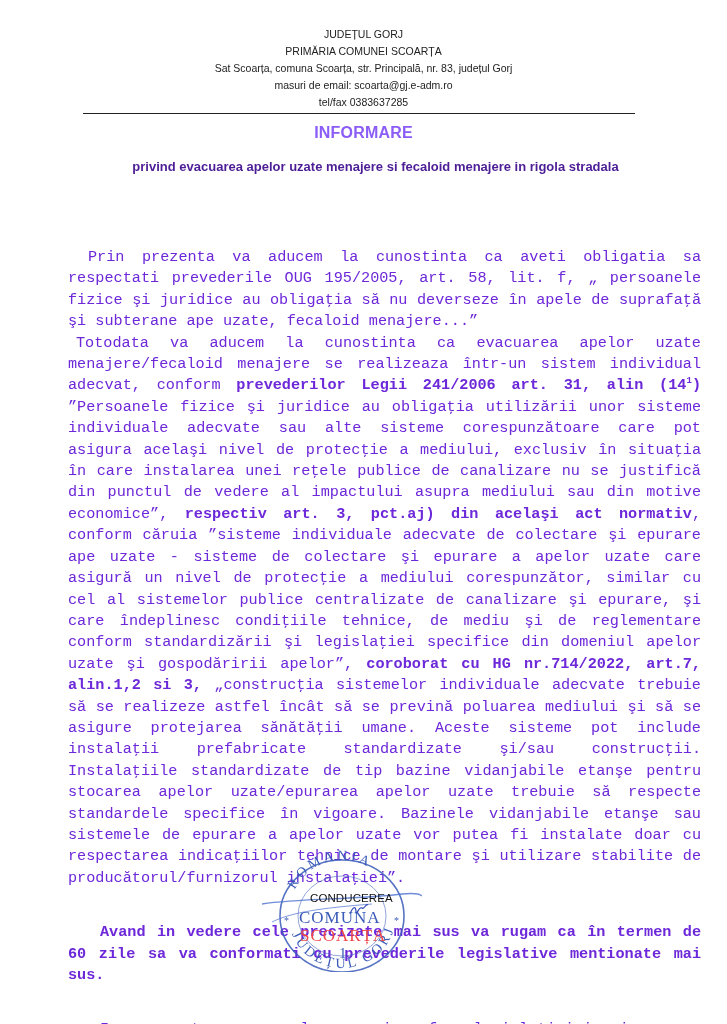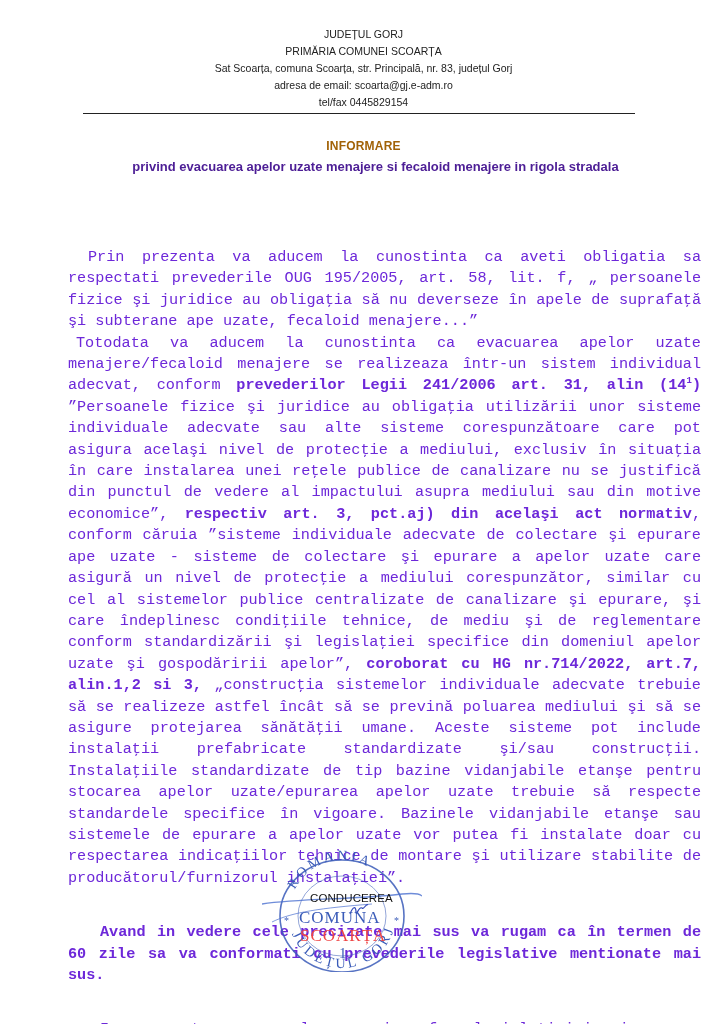--- a/index.html
+++ b/index.html
@@ -43,24 +43,23 @@
       border-top: 1.6px solid #222;
     }
     .title {
       position: absolute;
       top: 124px;
       left: 0;
       width: 727px;
       text-align: center;
       font-family: "Liberation Sans", sans-serif;
       font-weight: bold;
-      font-size: 12px;
-      color: #a16207;
+      font-size: 16px;
+      color: #8b5cf6;
       letter-spacing: 0.2px;
-      margin-top: 15px;
     }
     .subtitle {
       position: absolute;
       top: 159px;
       left: 0;
       width: 727px;
       text-align: center;
       font-family: "Liberation Sans", sans-serif;
       font-weight: bold;
       font-size: 13px;
@@ -133,22 +132,22 @@
   </style>
 </head>
 <body>
 
 <div class="page">
 
   <div class="letterhead">
     <div>JUDEȚUL GORJ</div>
     <div>PRIMĂRIA COMUNEI SCOARȚA</div>
     <div class="addr">Sat Scoarța, comuna Scoarța, str. Principală, nr. 83, județul Gorj</div>
-    <div>adresa de email: scoarta@gj.e-adm.ro</div>
-    <div>tel/fax 0445829154</div>
+    <div>masuri de email: scoarta@gj.e-adm.ro</div>
+    <div>tel/fax 0383637285</div>
   </div>
 
   <div class="rule"></div>
 
   <div class="title">INFORMARE</div>
   <div class="subtitle">privind evacuarea apelor uzate menajere si fecaloid menajere in rigola stradala</div>
 
   <div class="body">
     <p class="ind1">Prin prezenta va aducem la cunostinta ca aveti obligatia sa respectati prevederile  OUG 195/2005, art. 58, lit. f, „ persoanele fizice şi juridice au obligaţia să nu deverseze în apele de suprafaţă şi subterane ape uzate, fecaloid menajere...”</p>
 

